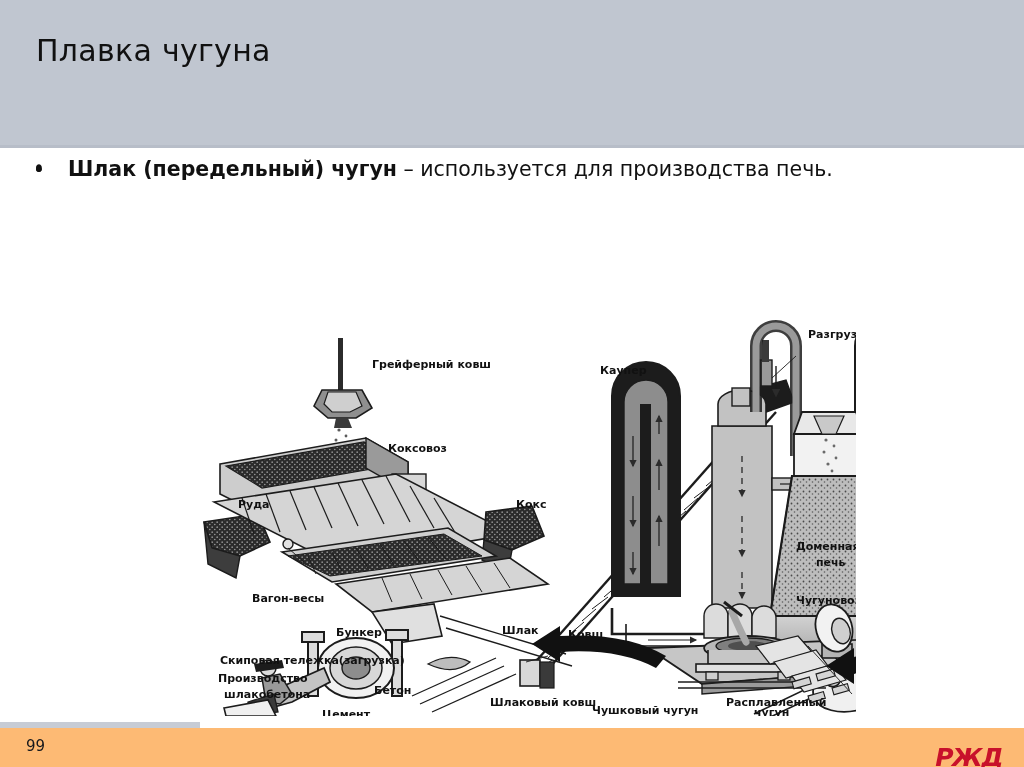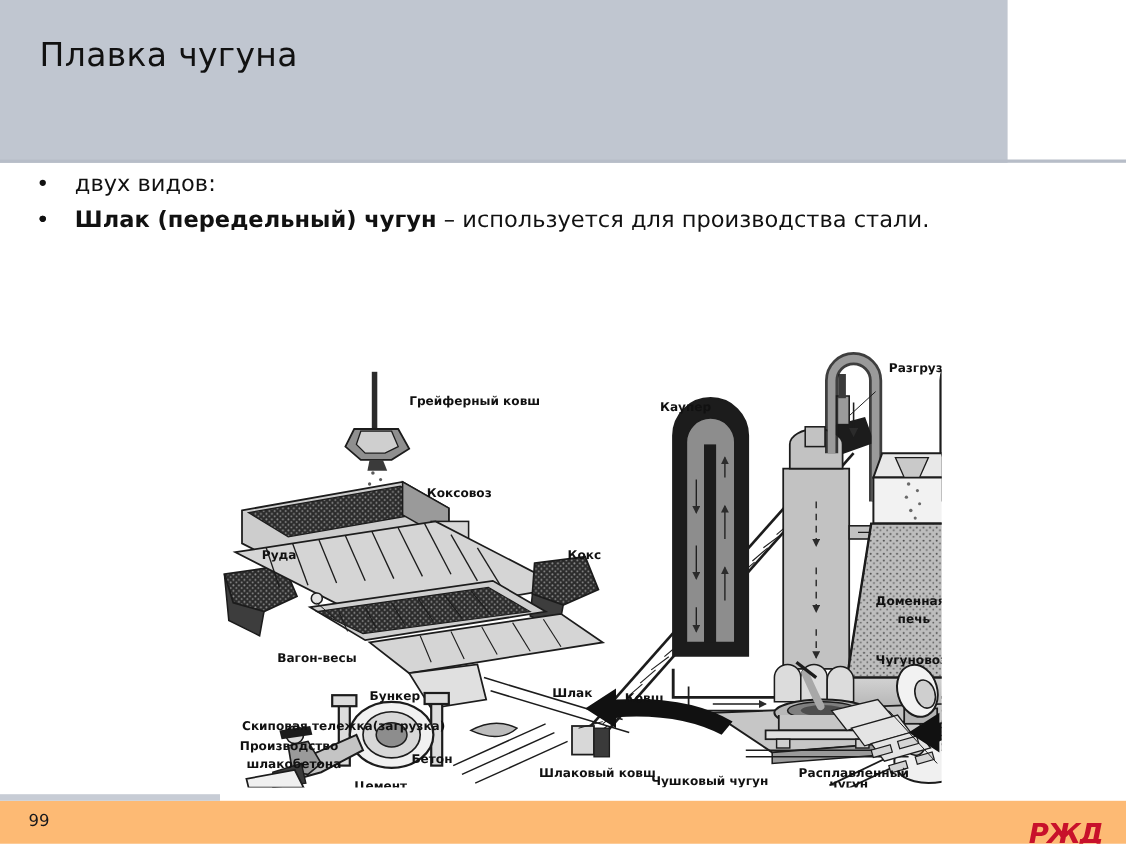--- a/index.html
+++ b/index.html
@@ -14,21 +14,21 @@
     position: relative;
     overflow: hidden;
     font-family: "DejaVu Sans", "Liberation Sans", sans-serif;
     color: #000000;
   }
 
   
   .slide-header {
     position: absolute;
     left: 0; top: 0;
-    width: 916px;
+    width: 1024px;
     height: 148px;
     background: #c0c6d0;
     box-sizing: border-box;
   }
   .slide-header .hdr-underline {
     position: absolute;
     left: 0; bottom: 0;
     width: 1024px;
     height: 3px;
     background: #b7bdc8;
@@ -136,30 +136,29 @@
 
 <div class="slide-header">
   <div class="slide-title">Плавка чугуна</div>
   <div class="hdr-underline"></div>
 </div>
 
 <div class="content-body">
 
   <div class="bullet-row">
     <span class="dot">•</span>
-    <span class="bullet-text">двух видов:</span>
   </div>
 
   <div class="bullet-row">
     <span class="dot">•</span>
   </div>
 
   <div class="bullet-row">
     <span class="dot">•</span>
-    <span class="bullet-text"><span class="b">Шлак (передельный) чугун</span><span> – используется для производства стали.</span></span>
+    <span class="bullet-text"><span class="b">Шлак (передельный) чугун</span><span> – используется для производства печь.</span></span>
   </div>
 
 </div>
 
 <div class="diagram-wrap">
 <svg width="660" height="400" viewBox="0 0 660 400" xmlns="http://www.w3.org/2000/svg">
   <defs>
     <linearGradient id="gmid" x1="0" y1="0" x2="0" y2="1">
       <stop offset="0" stop-color="#d2d2d2"></stop>
       <stop offset="1" stop-color="#a8a8a8"></stop>

